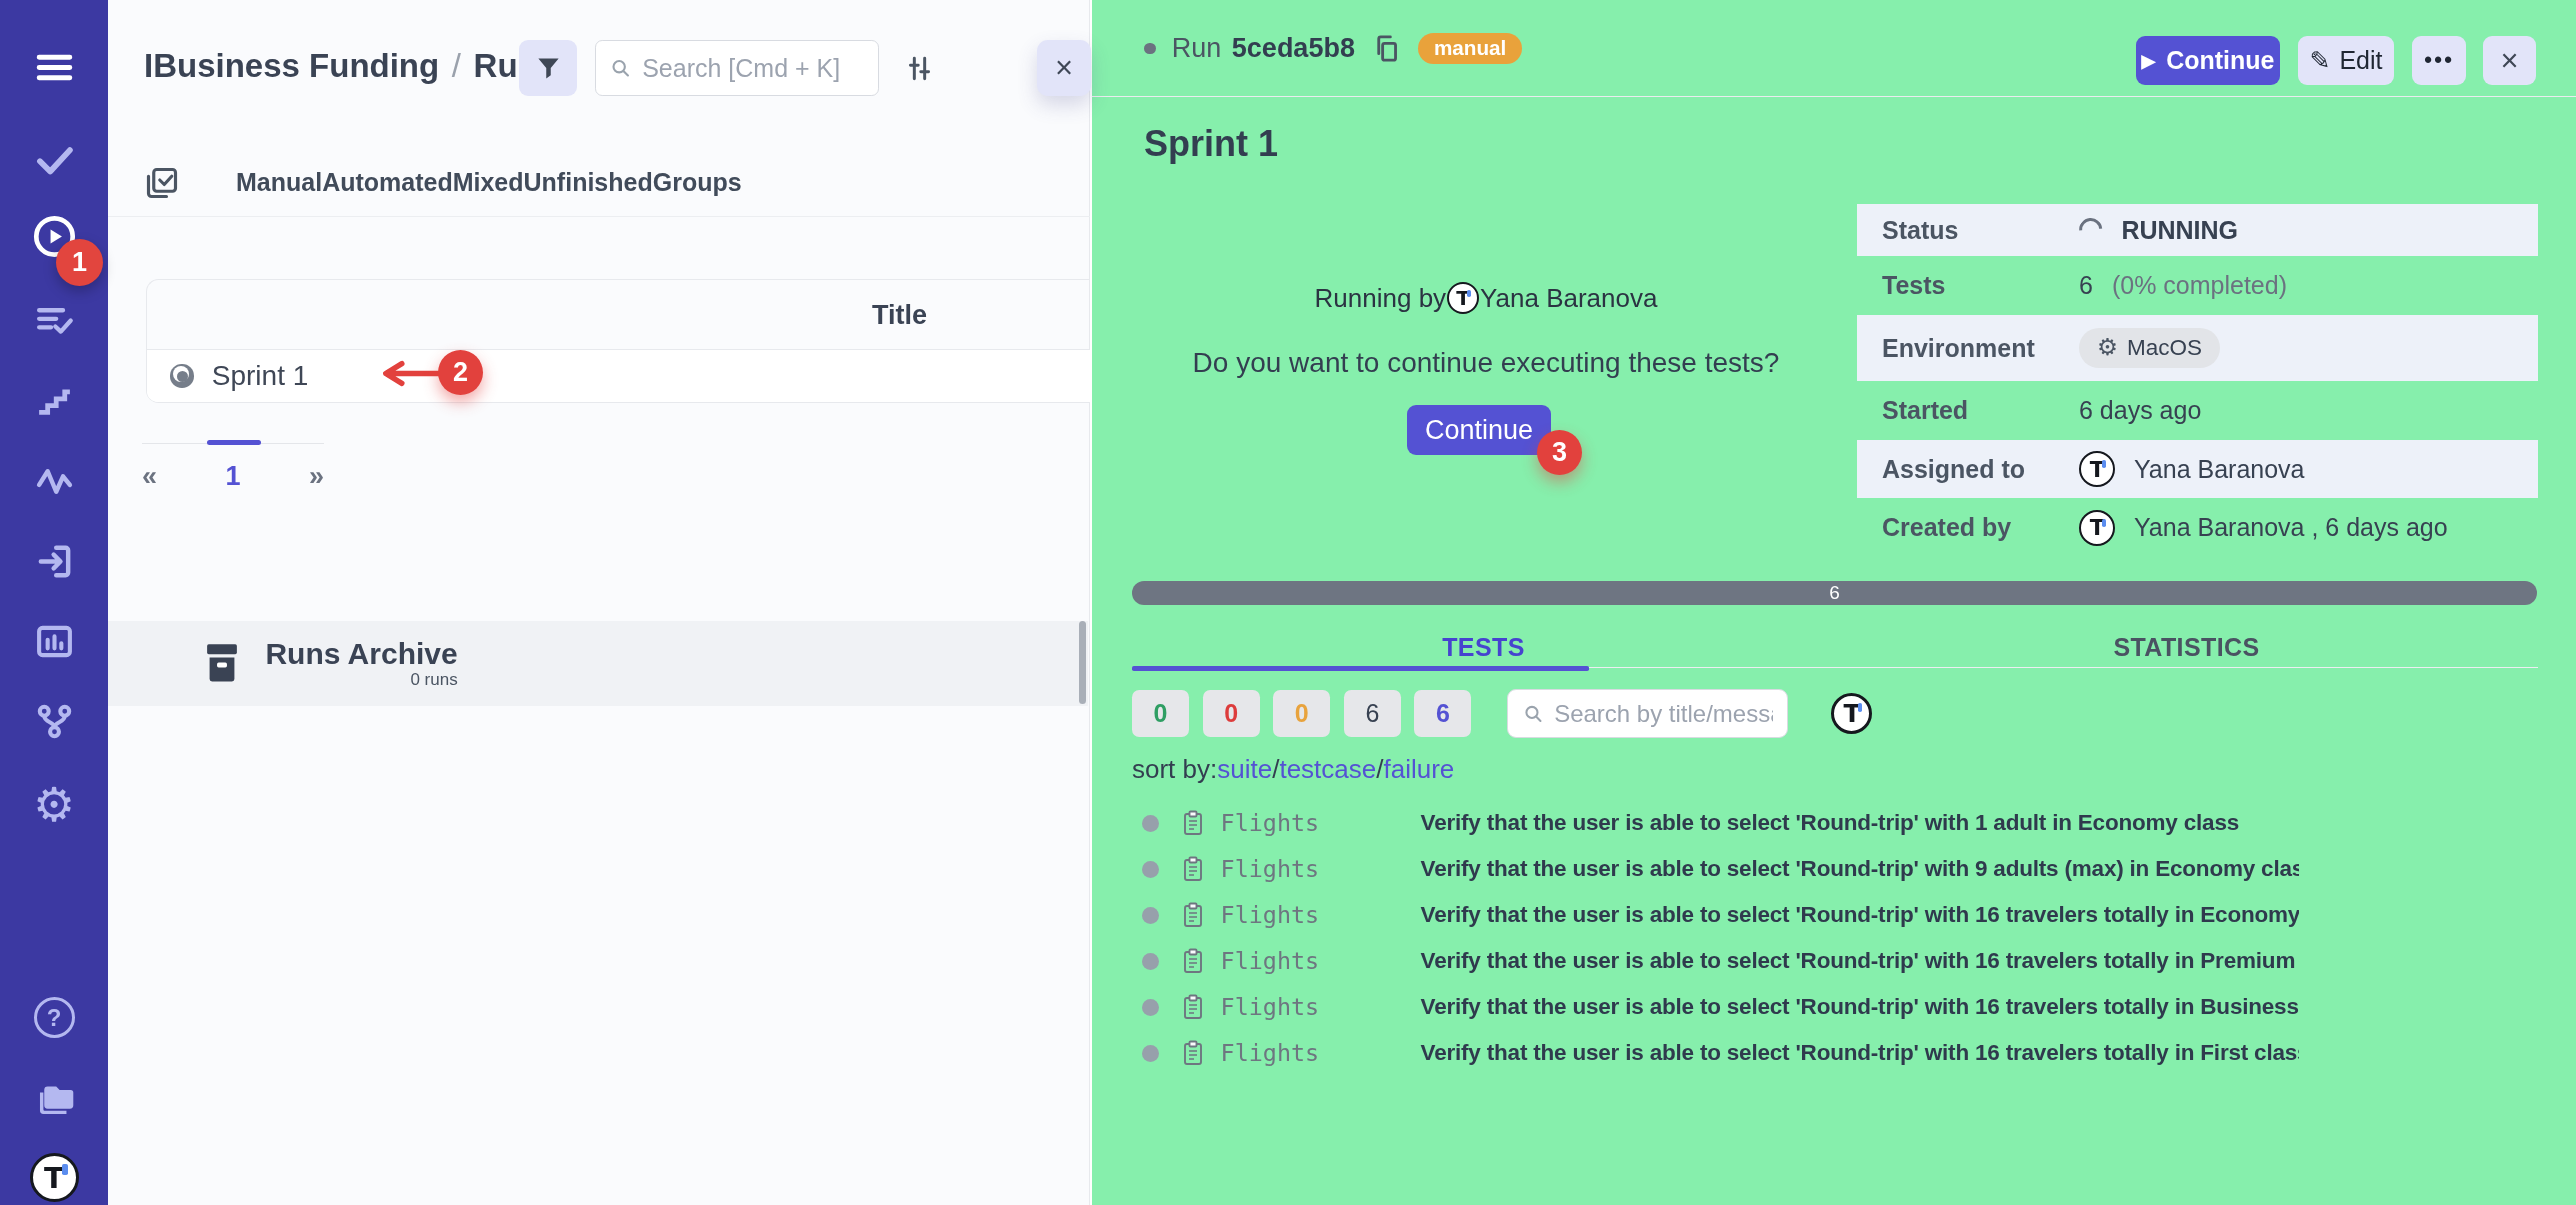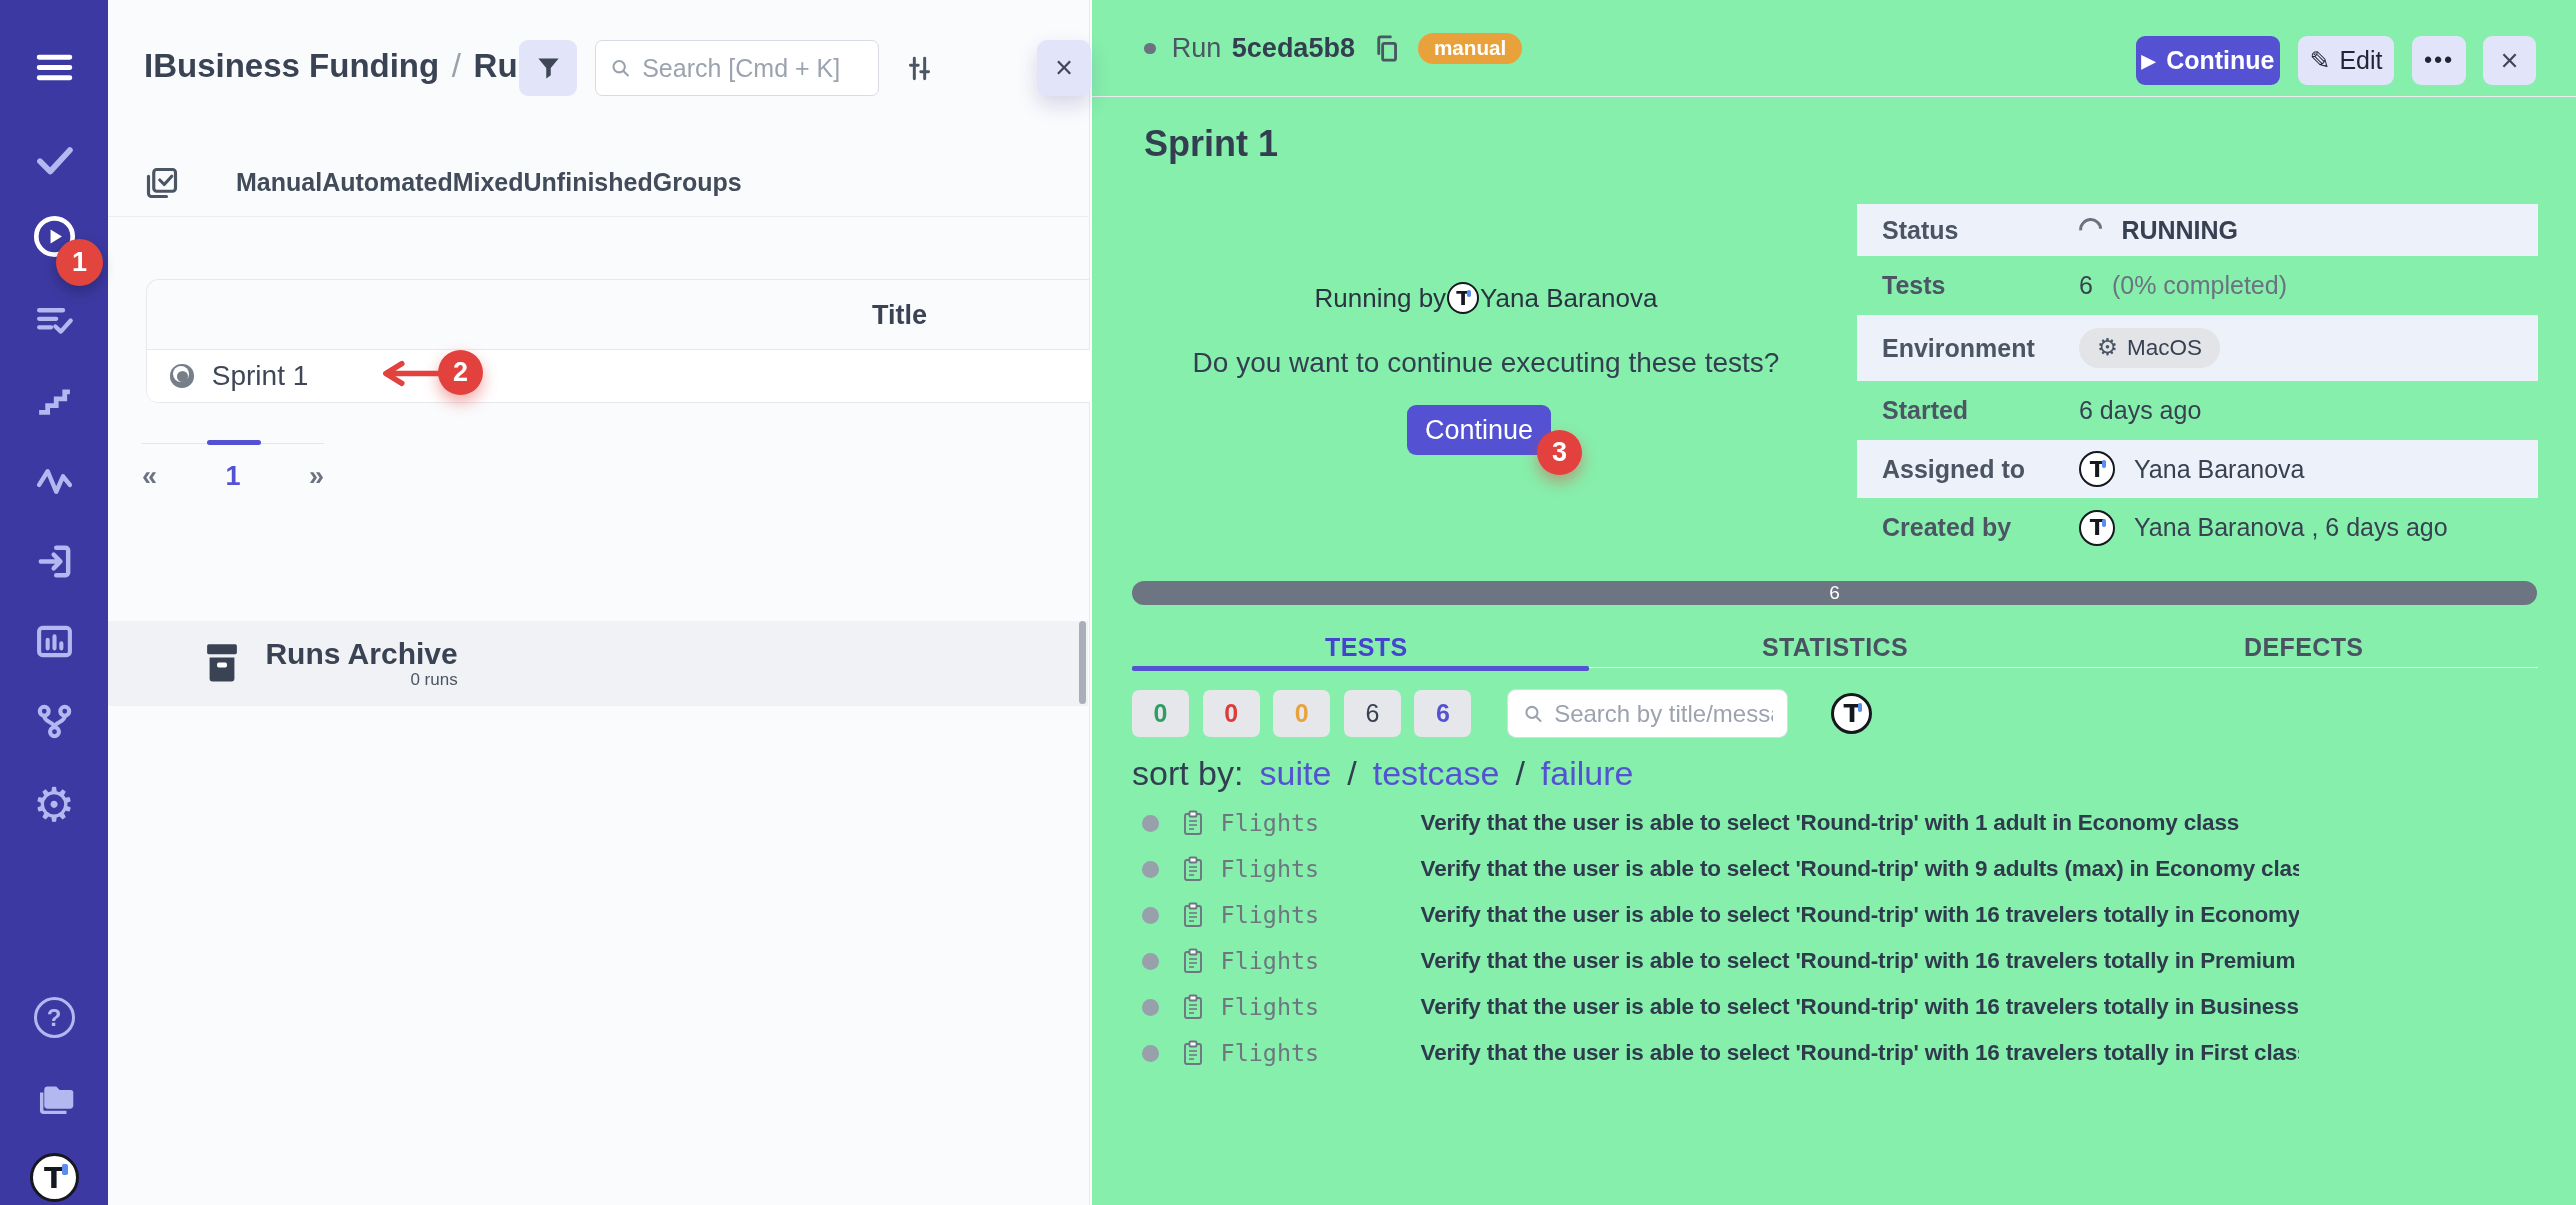--- a/index.html
+++ b/index.html
@@ -131,21 +131,21 @@
   .fbtn[data-type="skipped"] .f-count{color:#e8a33d;}
   .fbtn[data-type="pending"] .f-count{color:#374151;font-weight:normal;}
   .fbtn[data-type="comments"] .f-count{color:#5452d3;}
   .fbtn + .fbtn{margin-left:13.5px;}
   .fsearch{margin-left:36px;width:281px;height:49px;border:1.8px solid #d8dbe1;border-radius:9px;background:#fff;
     display:flex;align-items:center;gap:10.8px;padding:0 14.4px;}
   .fsearch input{border:none;outline:none;width:100%;font-size:24px;color:#4b5563;font-family:inherit;background:transparent;}
   .fsearch input::placeholder{color:#9ca3af;}
   .favatar{margin-left:43px;}
 
-  .sortbar{position:absolute;left:40px;top:754px;display:flex;align-items:flex-end;gap:16px;font-size:34px;color:#333e50;}
+  .sortbar{position:absolute;left:40px;top:754px;display:flex;align-items:flex-end;gap:0;font-size:26px;color:#333e50;}
   .sortbar .slink{color:#5452d3;cursor:pointer;text-decoration:none;}
 
   .tests{position:absolute;left:0;top:800px;width:1207px;overflow:hidden;}
   .trow{height:46px;display:flex;align-items:center;white-space:nowrap;cursor:pointer;}
   .trow .bullet{width:17px;height:17px;border-radius:50%;background:#97a0ab;margin-left:50px;flex:none;}
   .trow .clip{margin-left:21.6px;display:flex;flex:none;}
   .trow .suite{margin-left:16px;width:200px;flex:none;font-family:"DejaVu Sans Mono",monospace;font-size:23.4px;color:#6e7680;}
   .trow .ttitle{font-size:22.5px;font-weight:bold;letter-spacing:-0.2px;color:#2f3a4d;}
 </style>
 </head>
@@ -397,21 +397,20 @@
       </div>
     </div>
 
     <div class="progress">
       <span>6</span>
     </div>
 
     <div class="d-tabs">
         <span class="dtab" data-active="true">TESTS</span>
         <span class="dtab" data-active="false">STATISTICS</span>
-        <span class="dtab" data-active="false">DEFECTS</span>
       </div>
     <div class="d-tabs-underline"></div>
 
     <div class="filters">
       <span style="display:flex;align-items:center;">
 
           <button class="fbtn" data-type="passed">
 
             <span class="f-count">0</span>
           </button>

